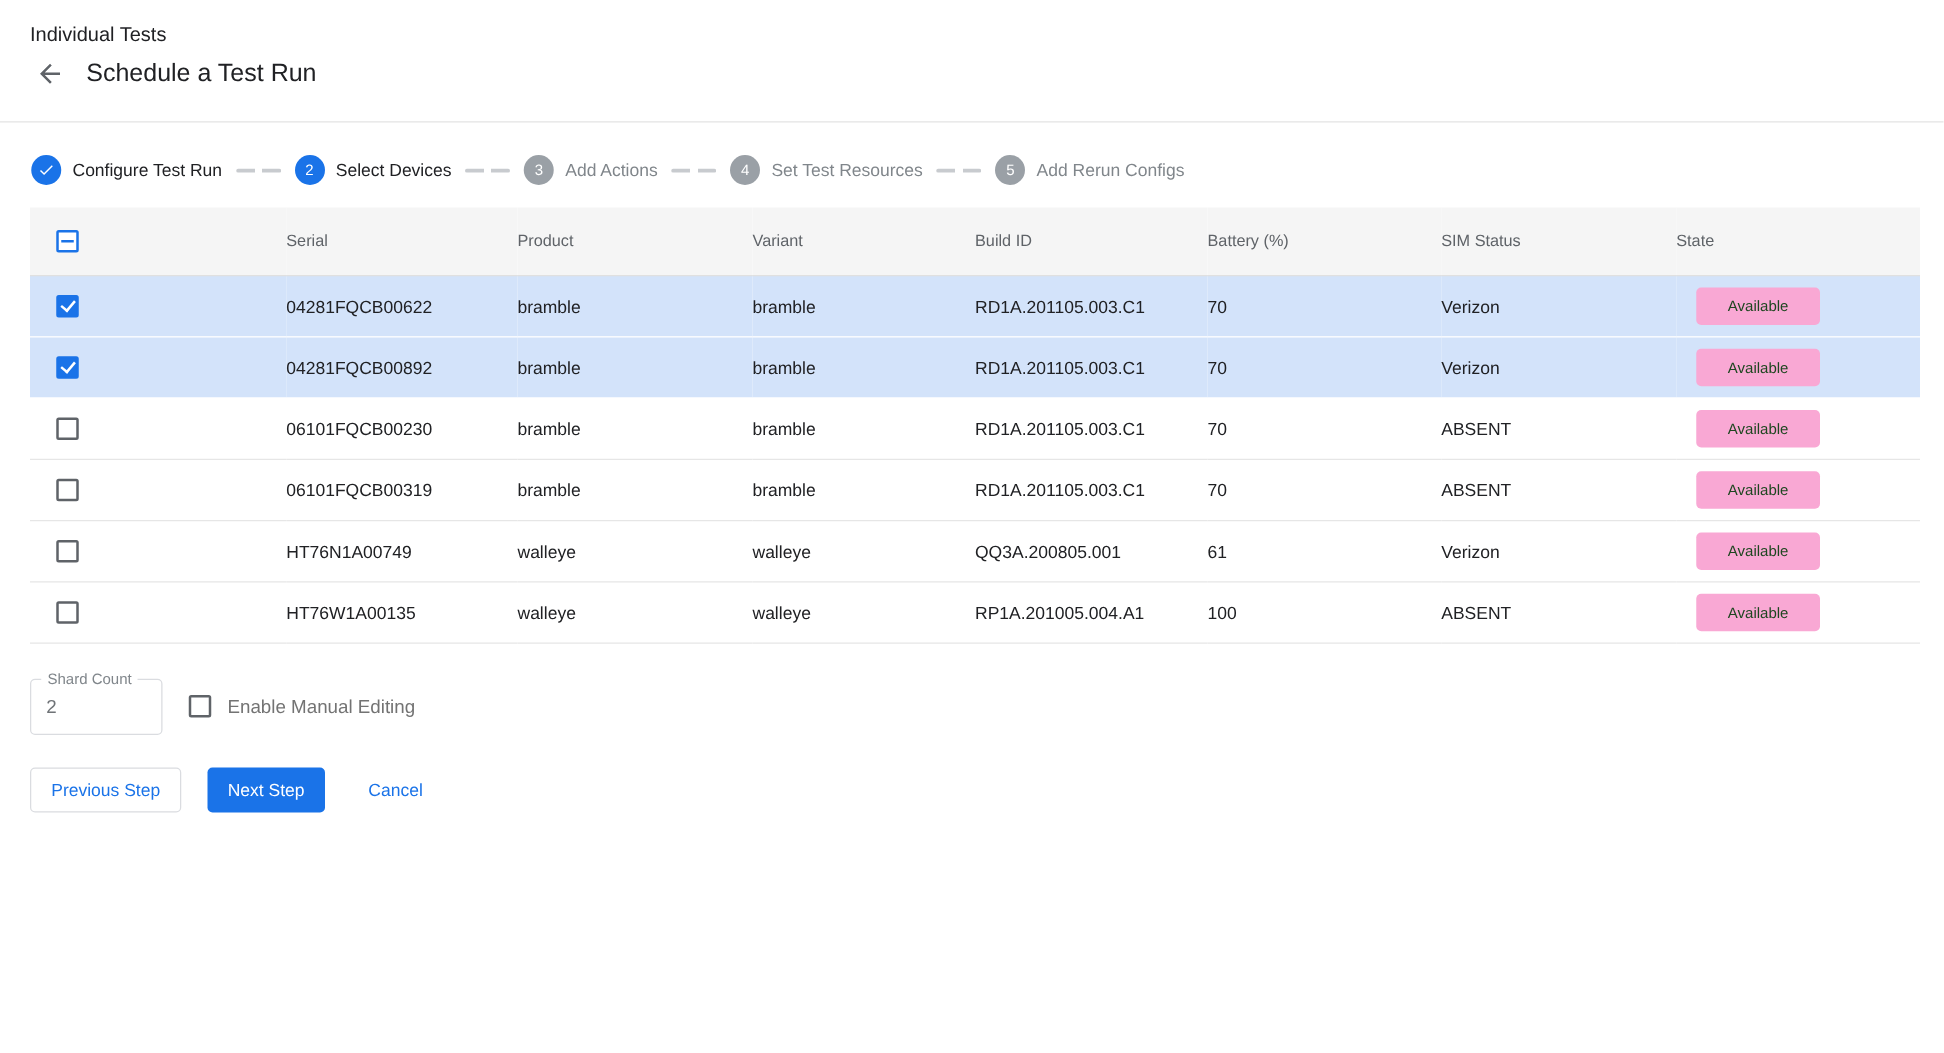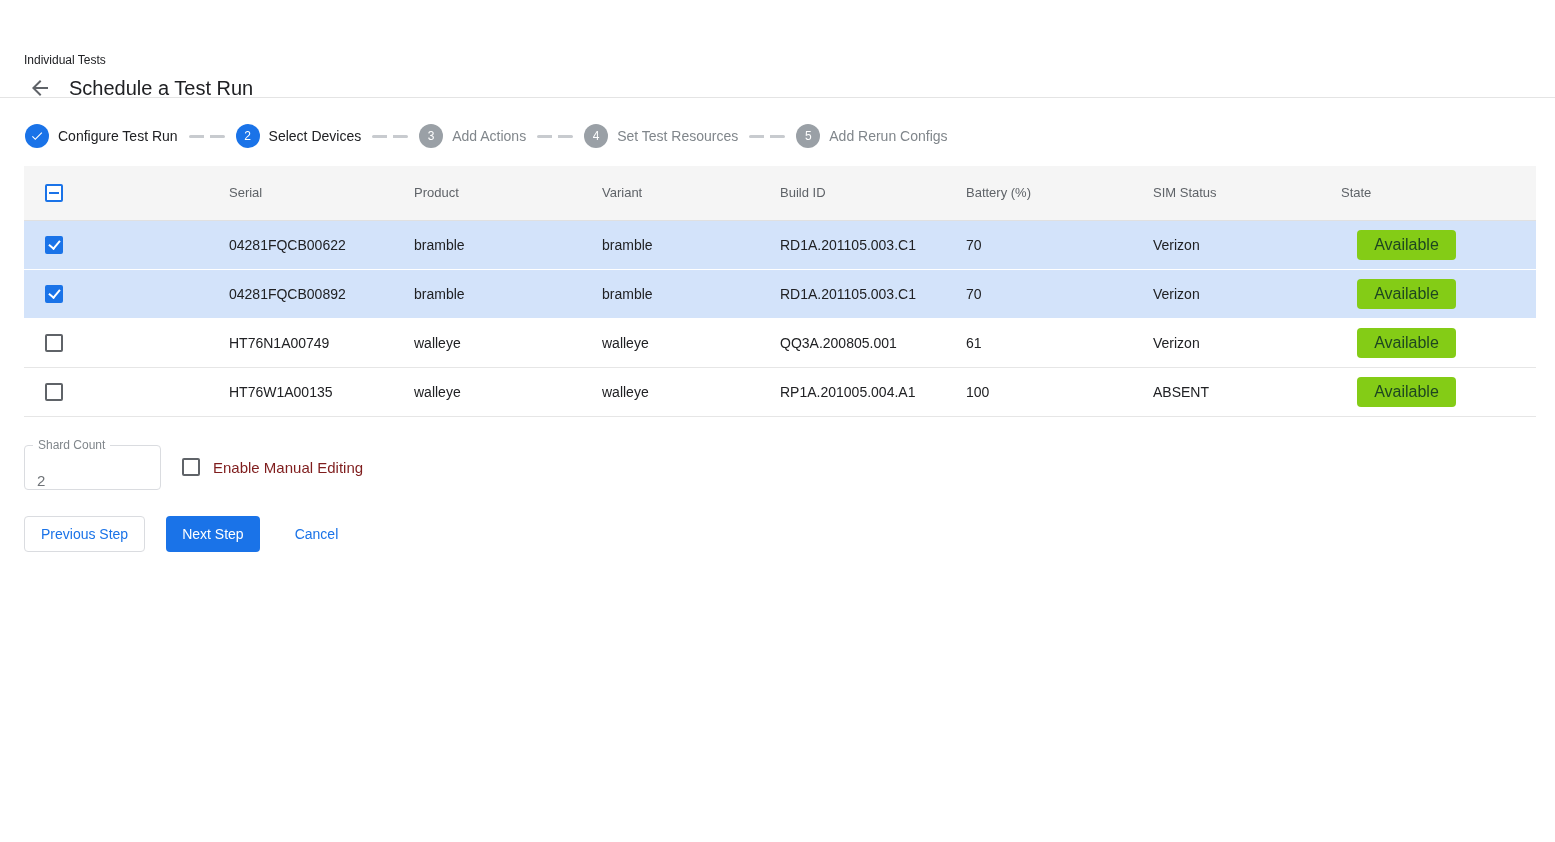--- a/index.html
+++ b/index.html
@@ -6,21 +6,21 @@
   html, body { width:1555px; height:842px; }
   body {
     font-family:"Liberation Sans", sans-serif;
     background:#ffffff;
     color:#202124;
     overflow:hidden;
   }
 
   
   .app-header { height:98px; padding:20px 24px 0; border-bottom:1px solid #e4e4e4; }
-  .breadcrumb { font-size:12px; color:#202124;margin-top:33px; }
+  .breadcrumb { font-size:16px; color:#202124; }
   .title-row { display:flex; align-items:center; margin-top:9px; }
   .back-button { width:24px; height:24px; margin:0 17px 0 4px; border:none; background:none; cursor:pointer; display:flex; align-items:center; justify-content:center; }
   .page-title { font-size:20px; font-weight:400; color:#202124; }
 
   
   .stepper { display:flex; align-items:center; margin:26px 24px 18px; padding-left:1px; }
   .step { display:flex; align-items:center; cursor:pointer; }
   .step-circle {
     width:24px; height:24px; border-radius:50%;
     display:flex; align-items:center; justify-content:center;
@@ -56,41 +56,41 @@
   thead tr { background:#f5f5f5; height:54px; }
   th { font-size:13px; font-weight:400; color:#5f6368; text-align:left; padding:0; border-bottom:1px solid #e0e0e0; }
   tbody tr { height:49px; }
   td { font-size:14px; color:#202124; padding:0; border-bottom:1px solid #e6e6e6; }
   .cb-cell { padding-left:21px; }
   .cb-cell .checkbox { vertical-align:middle; }
   tr.selected td { background:#d3e3fa; border-bottom-color:#ffffff; }
   .state-badge {
     display:inline-block; min-width:99px; height:30px; line-height:30px;
     margin-left:16px; text-align:center; border-radius:4px;
-    background:#84cc16; color:#1e4620; font-size:16px;
+    background:#f9a8d4; color:#1e4620; font-size:12px;
   }
 
   
   .form-row { display:flex; align-items:center; margin:28px 24px 0; }
   .outlined-field {
     position:relative; height:45px; border:1px solid #dadce0; border-radius:4px;
     display:flex; align-items:center; background:#fff;
   }
   .field-label {
     position:absolute; top:-8px; left:8px; padding:0 5px; background:#fff;
     font-size:12px; color:#80868b; white-space:nowrap;
   }
   .field-input {
     border:none; outline:none; background:transparent; width:100%;
     padding:0 12px; font-size:15px; color:#6f7377; font-family:inherit;
   }
-  .shard-field { width:137px;align-items:flex-end; }
+  .shard-field { width:106px; }
   .spec-field { width:1154px; margin-left:20px; }
   .manual-edit { display:flex; align-items:center; margin-left:21px; cursor:pointer; }
-  .manual-edit-label { margin-left:13px; font-size:15px; color:#7f1d1d; white-space:nowrap; }
+  .manual-edit-label { margin-left:13px; font-size:15px; color:#737373; white-space:nowrap; }
 
   
   .actions { display:flex; align-items:flex-start; margin:26px 24px 0; }
   .btn {
     height:36px; border-radius:4px; font-size:14px; font-weight:500;
     font-family:inherit; cursor:pointer; white-space:nowrap;
   }
   .btn-outlined { background:#fff; border:1px solid #dadce0; color:#1a73e8; padding:0 16px; }
   .btn-filled { background:#1a73e8; border:none; color:#fff; padding:0 16px; margin-left:21px; }
   .btn-text { background:none; border:none; color:#1a73e8; padding:0 16px; margin-left:19px; }
@@ -185,20 +185,40 @@
         <td>04281FQCB00892</td>
         <td>bramble</td>
         <td>bramble</td>
         <td>RD1A.201105.003.C1</td>
         <td>70</td>
         <td>Verizon</td>
         <td><span class="state-badge">Available</span></td>
       </tr>
       <tr class="device-row">
         <td class="cb-cell"><span class="checkbox"></span></td>
+        <td>06101FQCB00230</td>
+        <td>bramble</td>
+        <td>bramble</td>
+        <td>RD1A.201105.003.C1</td>
+        <td>70</td>
+        <td>ABSENT</td>
+        <td><span class="state-badge">Available</span></td>
+      </tr>
+      <tr class="device-row">
+        <td class="cb-cell"><span class="checkbox"></span></td>
+        <td>06101FQCB00319</td>
+        <td>bramble</td>
+        <td>bramble</td>
+        <td>RD1A.201105.003.C1</td>
+        <td>70</td>
+        <td>ABSENT</td>
+        <td><span class="state-badge">Available</span></td>
+      </tr>
+      <tr class="device-row">
+        <td class="cb-cell"><span class="checkbox"></span></td>
         <td>HT76N1A00749</td>
         <td>walleye</td>
         <td>walleye</td>
         <td>QQ3A.200805.001</td>
         <td>61</td>
         <td>Verizon</td>
         <td><span class="state-badge">Available</span></td>
       </tr>
       <tr class="device-row">
         <td class="cb-cell"><span class="checkbox"></span></td>

